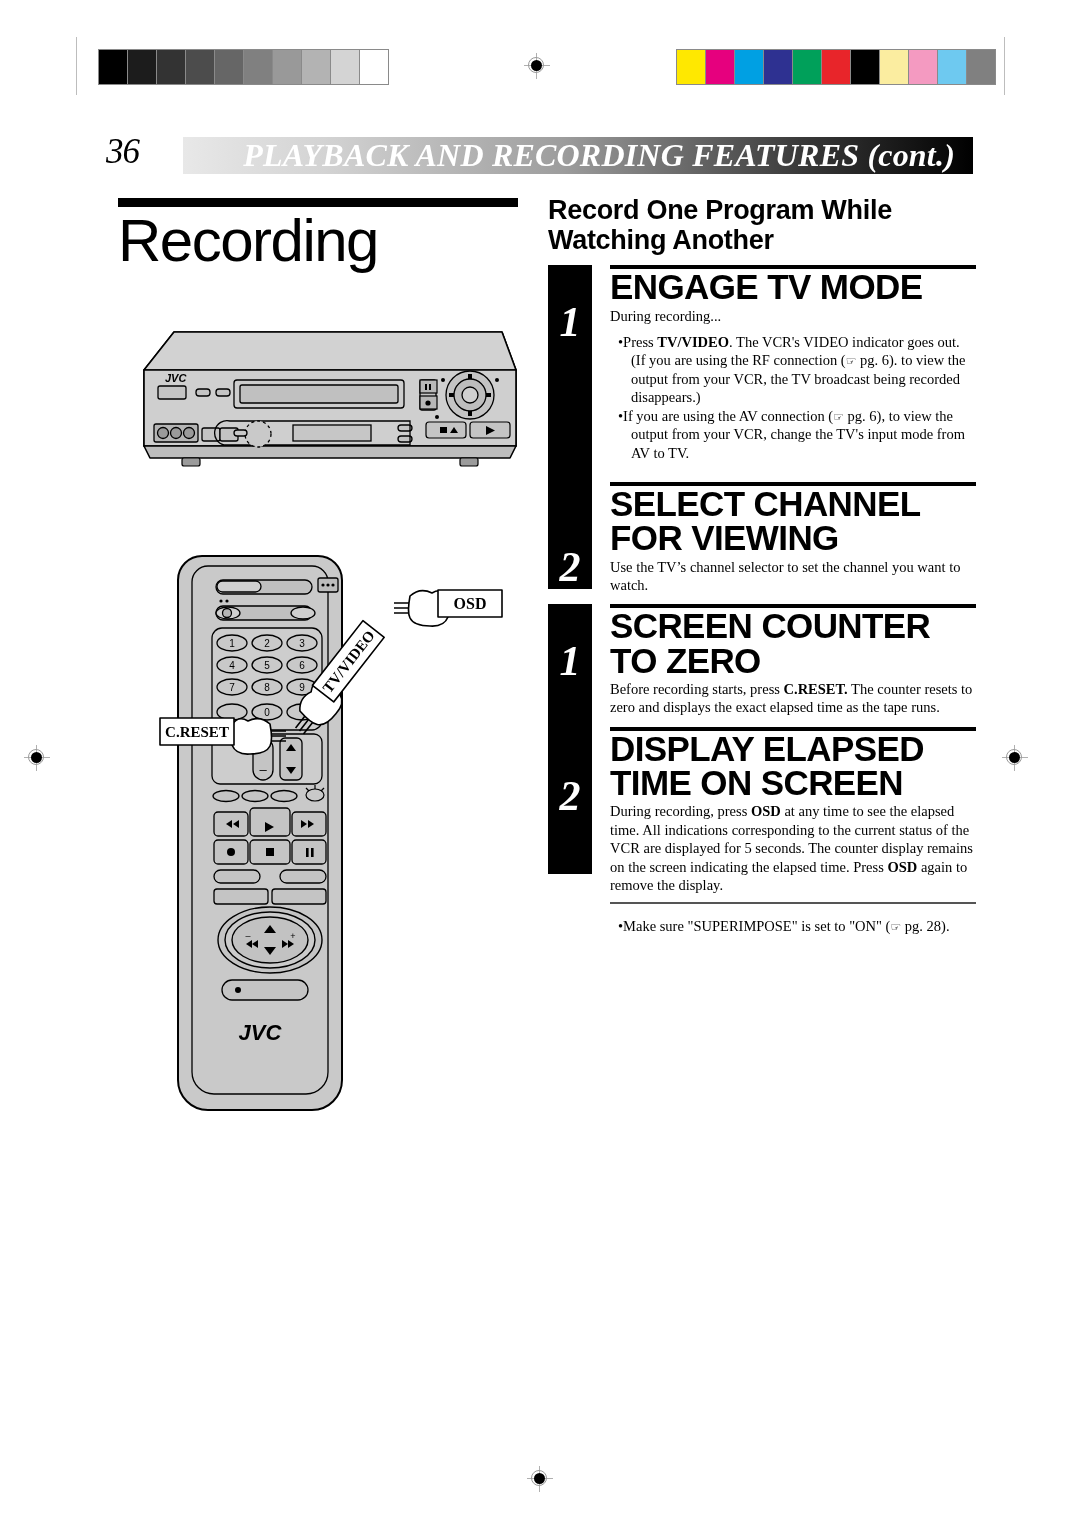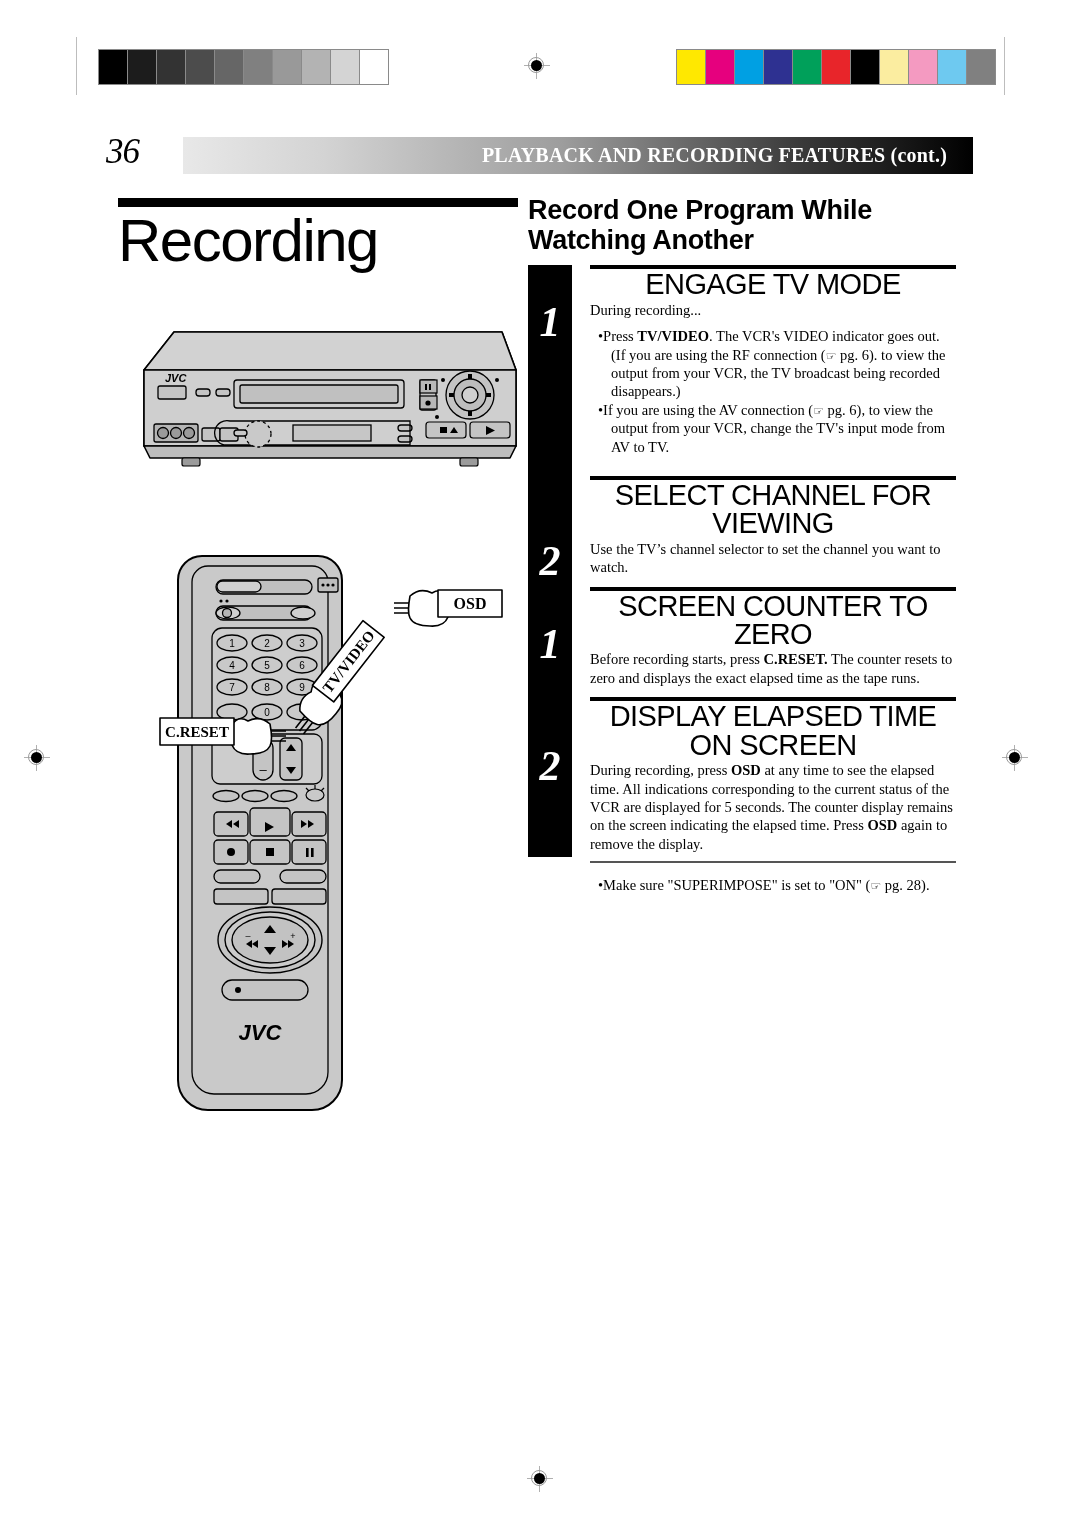--- a/index.html
+++ b/index.html
@@ -21,42 +21,42 @@
       background:#000;border-radius:50%;}
   .regmark .vl{position:absolute;left:12px;top:0;width:1.4px;height:26px;background:#b0b0b0;}
   .regmark .hl{position:absolute;top:12px;left:0;height:1.4px;width:26px;background:#b0b0b0;}
 
   
   #page-number{position:absolute;left:106px;top:132px;font-family:"Liberation Serif",serif;
       font-style:italic;font-size:35px;font-weight:400;letter-spacing:-1px;}
   #header-bar{position:absolute;left:183px;top:137px;width:790px;height:37px;
       background:linear-gradient(to right,#e8e8e8 0%,#d3d3d3 18%,#9d9d9d 48%,#3a3a3a 78%,#000 100%);
       display:flex;align-items:center;justify-content:flex-end;}
-  #header-title{color:#fff;font-family:"Liberation Serif",serif;
-      font-weight:700;font-size:20px;letter-spacing:.2px;padding-right:26px;white-space:nowrap;}
+  #header-title{color:#fff;font-family:"Liberation Serif",serif;font-style:italic;
+      font-weight:700;font-size:32px;letter-spacing:.2px;padding-right:18px;white-space:nowrap;}
 
   
   #left-col{position:absolute;left:118px;top:198px;width:420px;}
   #title-rule{width:400px;height:9px;background:#000;}
   #doc-title{font-size:60px;font-weight:400;letter-spacing:-1.5px;margin-top:4px;line-height:1;}
 
   
-  #right-col{position:absolute;left:528px;top:196px;width:428px;}
+  #right-col{position:absolute;left:548px;top:196px;width:428px;}
   .sec-head{font-size:27px;font-weight:700;line-height:1.1;letter-spacing:-.3px;
       margin-bottom:10px;}
   .step-group{position:relative;}
   .numcol{position:absolute;left:0;top:0;width:44px;background:#000;}
   .step{position:relative;min-height:54px;padding-left:62px;padding-top:2px;}
   .step-rule-top{position:absolute;left:62px;right:0;top:0;height:4px;background:#000;}
   .step-rule-thin{position:absolute;left:62px;right:0;top:0;height:2px;background:#555;}
   .num{position:absolute;left:0;width:44px;color:#fff;text-align:center;
       font-family:"Liberation Serif",serif;font-style:italic;font-weight:700;font-size:42px;
       line-height:1;}
-  .step h3{margin:3px 0 2px 0;font-weight:400;font-size:29px;line-height:.98;
-      letter-spacing:-.6px;font-family:"Liberation Sans",sans-serif;text-align:center;}
+  .step h3{margin:3px 0 2px 0;font-weight:700;font-size:35px;line-height:.98;
+      letter-spacing:-.6px;font-family:"Liberation Sans",sans-serif;}
   .step p{margin:0;font-size:14.5px;line-height:1.27;font-family:"Liberation Serif",serif;}
   .step ul{margin:8px;padding:0;list-style:none;}
   .step li{font-size:14.5px;line-height:1.27;font-family:"Liberation Serif",serif;
       padding-left:13px;text-indent:-13px;}
   .step li:before{content:"\2022 ";}
   b{font-weight:700;}
   .hand{font-family:"DejaVu Sans",sans-serif;font-size:12px;}
 
   
   #vcr{position:absolute;left:130px;top:318px;}

